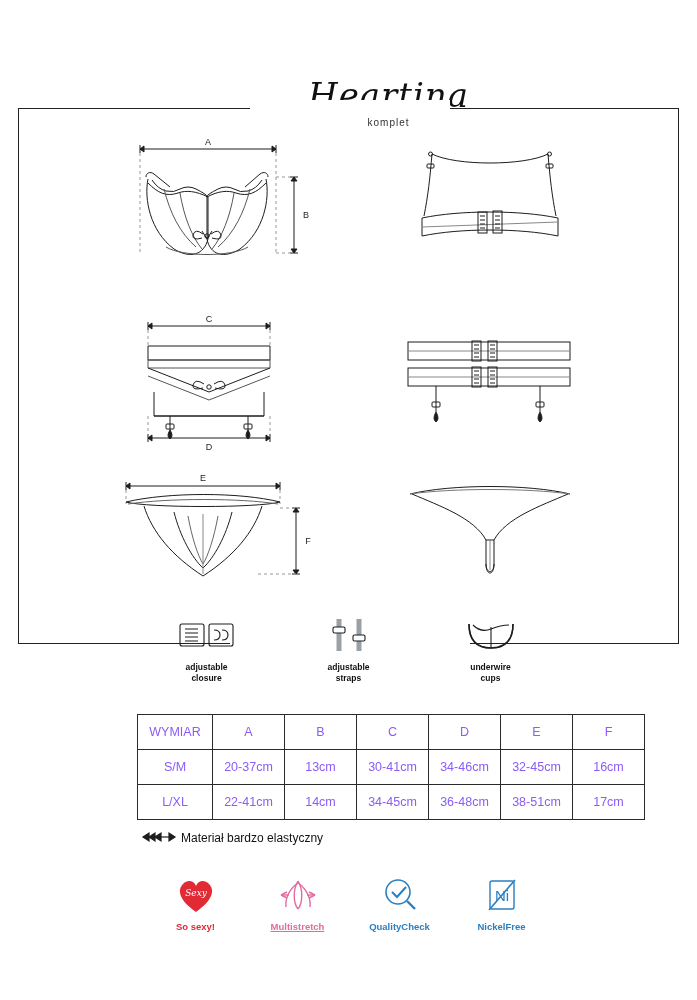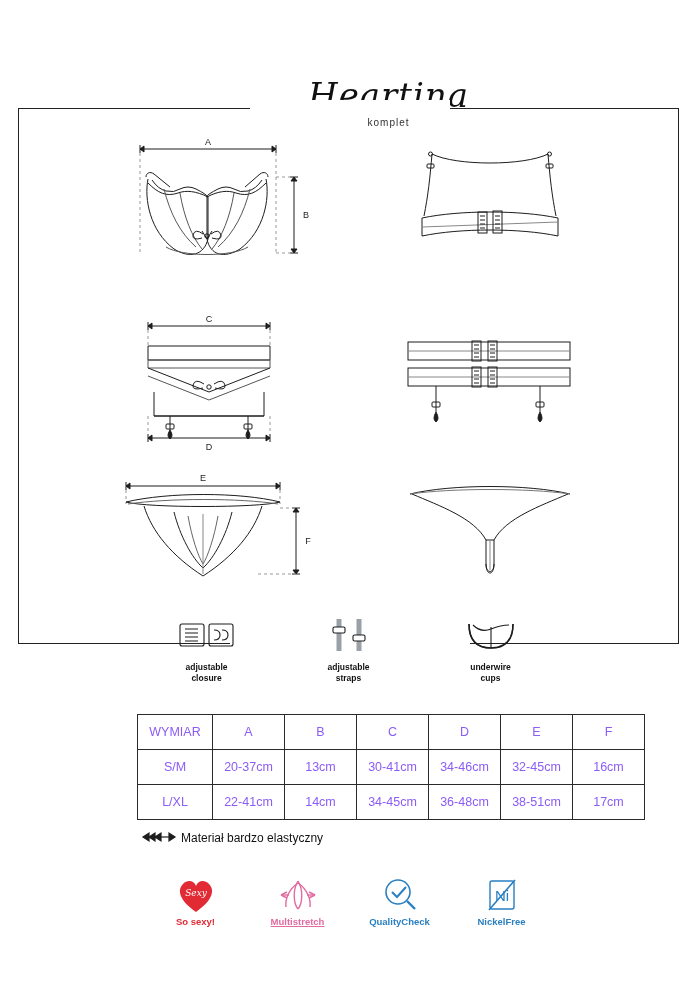--- a/index.html
+++ b/index.html
@@ -90,21 +90,21 @@
     font-size:12px;color:#111;
   }
 
   
   .badges{
     position:absolute;left:0;top:874px;width:697px;
     display:flex;justify-content:center;gap:20px;
   }
   .badge{width:82px;text-align:center;}
   .badge .mark{height:42px;display:flex;align-items:center;justify-content:center;}
-  .badge .lbl{font-size:9.5px;font-weight:bold;}
+  .badge .lbl{font-size:9.5px;font-weight:bold;margin-top:5px;}
   .lbl-red{color:#e12a34;}
   .lbl-pink{color:#e26ba0;text-decoration:underline;}
   .lbl-blue{color:#2a7fc1;}
 </style>
 </head>
 <body>
 
 <div class="page">
 
   <div class="title-wrap">

